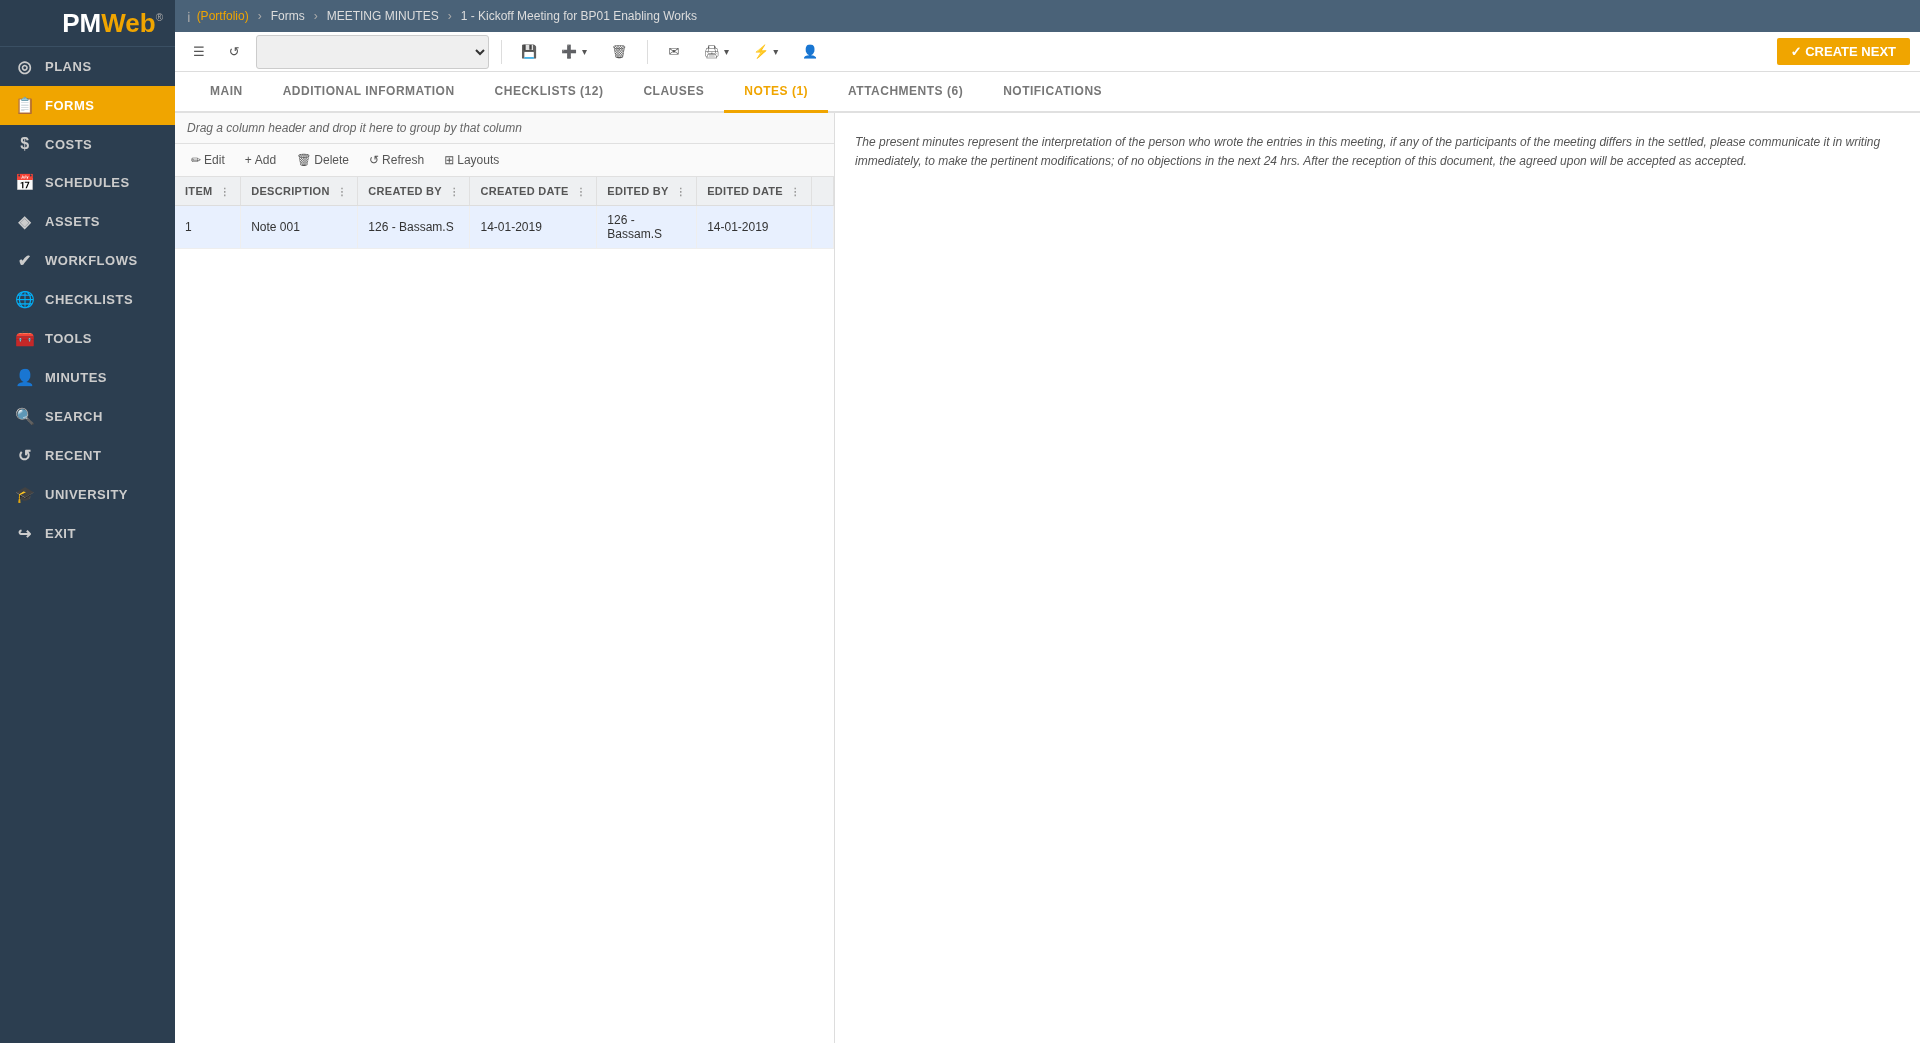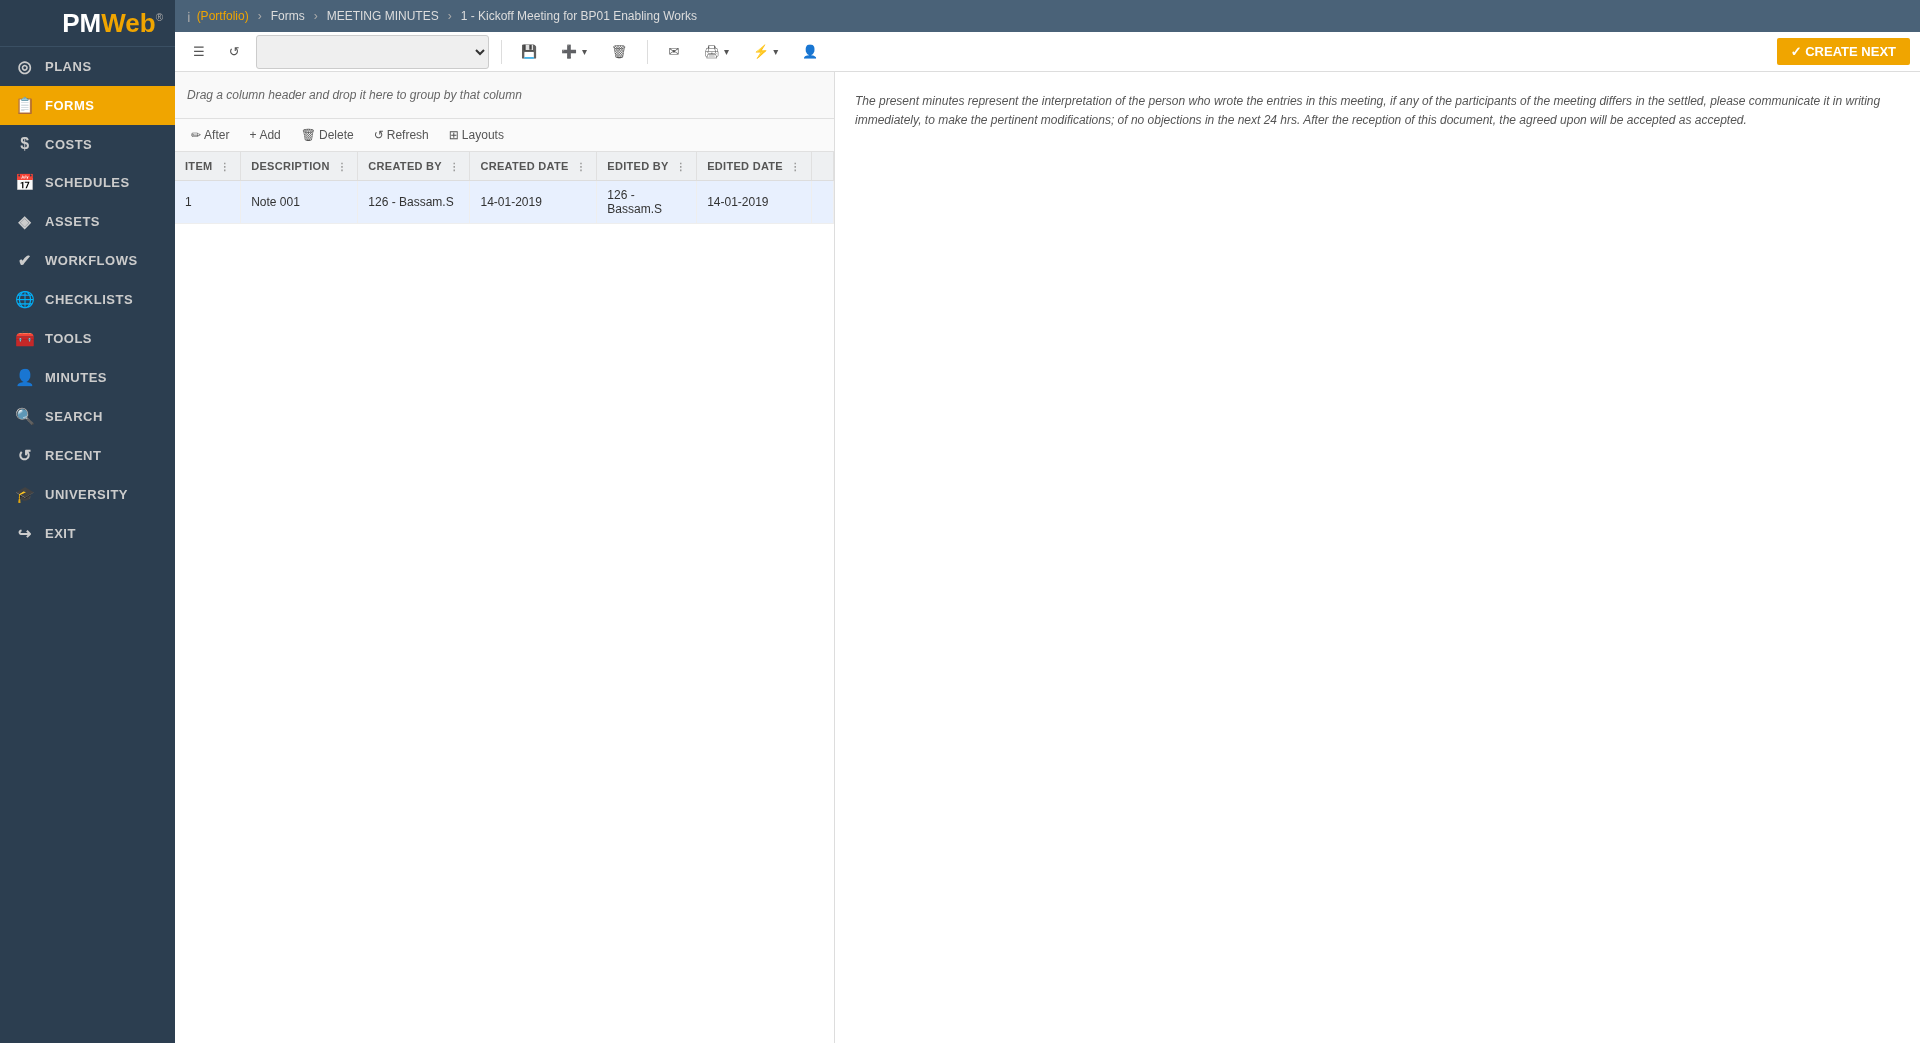--- a/index.html
+++ b/index.html
@@ -86,21 +86,21 @@
 
     
     #grid-panel {
       flex: 0 0 660px; display: flex; flex-direction: column;
       background: #fff; border-right: 1px solid #ddd;
       overflow: hidden;
     }
 
     .drag-hint {
       background: #f9f9f9; border-bottom: 1px solid #e0e0e0;
-      padding: 16px 12px; font-size: 12px; color: #666; font-style: italic;
+      padding: 8px 12px; font-size: 12px; color: #666; font-style: italic;
     }
 
     
     .grid-toolbar {
       display: flex; align-items: center; gap: 4px;
       padding: 6px 8px; border-bottom: 1px solid #e0e0e0;
       background: #fafafa;
     }
     .grid-tool-btn {
       display: flex; align-items: center; gap: 3px;
@@ -253,29 +253,39 @@
   <button class="tool-btn">
     <span>👤</span>
   </button>
   <button class="create-next-btn">
     <span>✓ CREATE NEXT</span>
   </button>
 </div>
 
 <div id="main-content">
 
+  <div id="tabs">
+
+  <div class="tab">MAIN</div>
+      <div class="tab">ADDITIONAL INFORMATION</div>
+      <div class="tab">CHECKLISTS (12)</div>
+      <div class="tab">CLAUSES</div>
+      <div class="tab active">NOTES (1)</div>
+      <div class="tab">ATTACHMENTS (6)</div>
+      <div class="tab">NOTIFICATIONS</div>
+    </div>
 
   <div id="content-area">
 
     <div id="grid-panel">
       <div class="drag-hint">Drag a column header and drop it here to group by that column</div>
       <div class="grid-toolbar">
         <button class="grid-tool-btn">
           <span>✏</span>
-          <span>After</span>
+          <span>Edit</span>
         </button>
         <button class="grid-tool-btn">
           <span>+</span>
           <span>Add</span>
         </button>
         <button class="grid-tool-btn">
           <span>🗑</span>
           <span>Delete</span>
         </button>
         <button class="grid-tool-btn">

